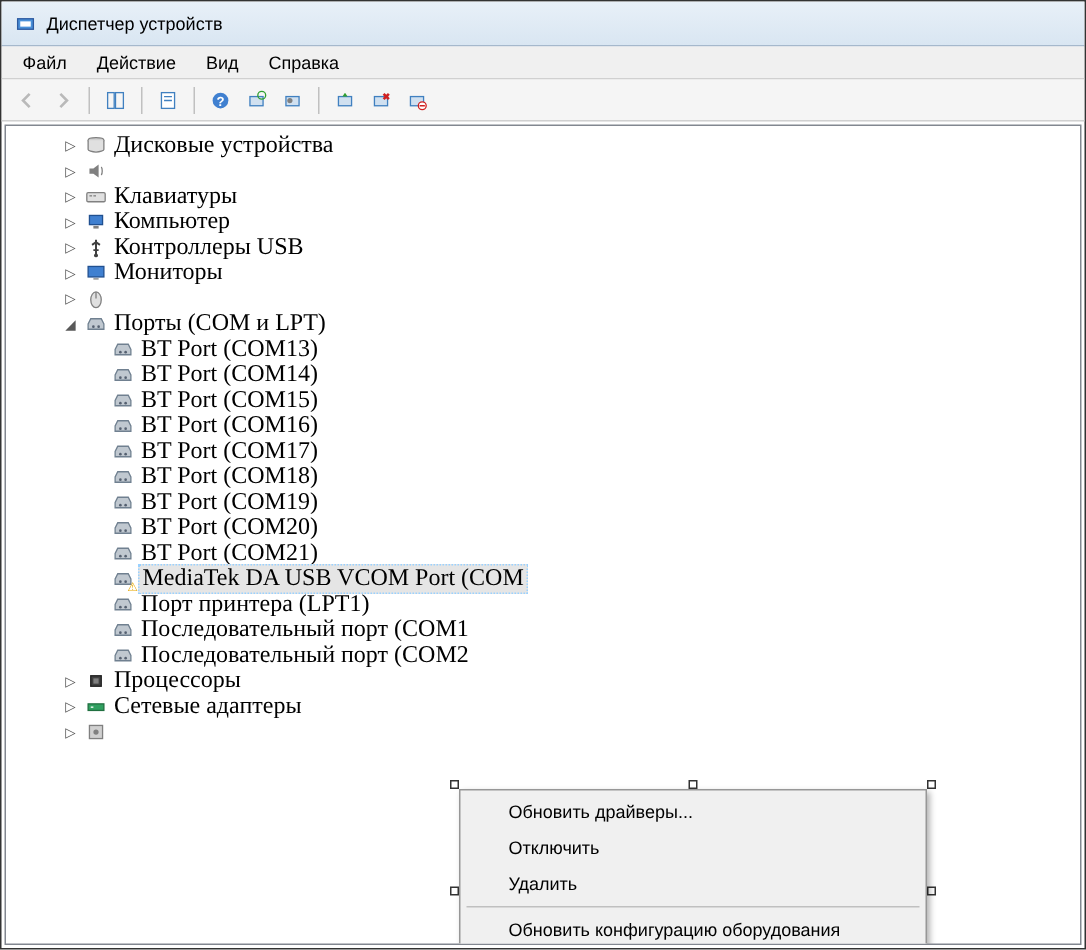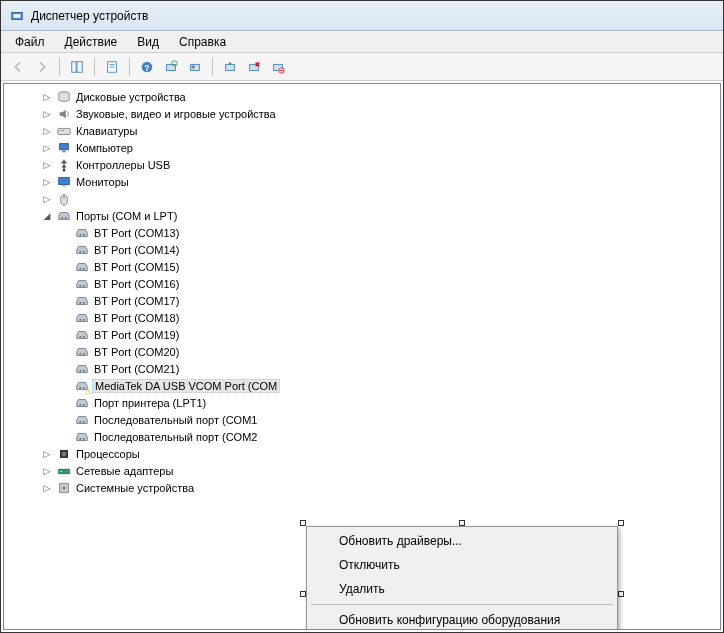--- a/index.html
+++ b/index.html
@@ -111,22 +111,23 @@
     .node-icon {
       width: 16px;
       height: 16px;
       margin-right: 2px;
       display: flex;
       align-items: center;
       justify-content: center;
       font-size: 12px;
     }
     .node-label {
-      font-size: 11px;
+      font-size: 16px;
       padding: 0 2px;
+      font-family: Liberation Serif, serif;
     }
     .node-label.selected {
       background: #e5e5e5;
       border: 1px dotted #99d1ff;
     }
     .warning-badge {
       position: relative;
     }
     .warning-badge::after {
       content: '⚠';
@@ -273,21 +274,20 @@
     <span class="node-label">Дисковые устройства</span>
   </div>
         <div class="tree-node" style="padding-left:32px">
     <span class="expander">▷</span>
     <span class="node-icon">
             <svg viewBox="0 0 16 16">
               <path d="M3 6v4h3l4 3V3L6 6z" fill="#808080"></path>
               <path d="M12 5c1 1 1 5 0 6" stroke="#808080" fill="none"></path>
             </svg>
           </span>
-    <span class="node-label">Звуковые, видео и игровые устройства</span>
   </div>
         <div class="tree-node" style="padding-left:32px">
     <span class="expander">▷</span>
     <span class="node-icon">
             <svg viewBox="0 0 16 16">
               <rect x="1" y="5" width="14" height="7" rx="1" fill="#e0e0e0" stroke="#808080"></rect>
               <rect x="3" y="7" width="2" height="1" fill="#808080"></rect>
               <rect x="6" y="7" width="2" height="1" fill="#808080"></rect>
             </svg>
           </span>
@@ -507,21 +507,20 @@
     <span class="node-label">Сетевые адаптеры</span>
   </div>
         <div class="tree-node" style="padding-left:32px">
     <span class="expander">▷</span>
     <span class="node-icon">
             <svg viewBox="0 0 16 16">
               <rect x="3" y="3" width="10" height="10" fill="#d0d0d0" stroke="#808080"></rect>
               <circle cx="8" cy="8" r="2" fill="#808080"></circle>
             </svg>
           </span>
-    <span class="node-label">Системные устройства</span>
   </div>
       </div>
 
     <div class="ctx-handles" style="top:439px;left:299px;width:318px;height:142px">
       <div class="handle" style="top:-3px;left:-3px"></div>
       <div class="handle" style="top:-3px;left:50%;margin-left:-3px"></div>
       <div class="handle" style="top:-3px;right:-3px"></div>
       <div class="handle" style="top:50%;left:-3px;margin-top:-3px"></div>
       <div class="handle" style="top:50%;right:-3px;margin-top:-3px"></div>
 

